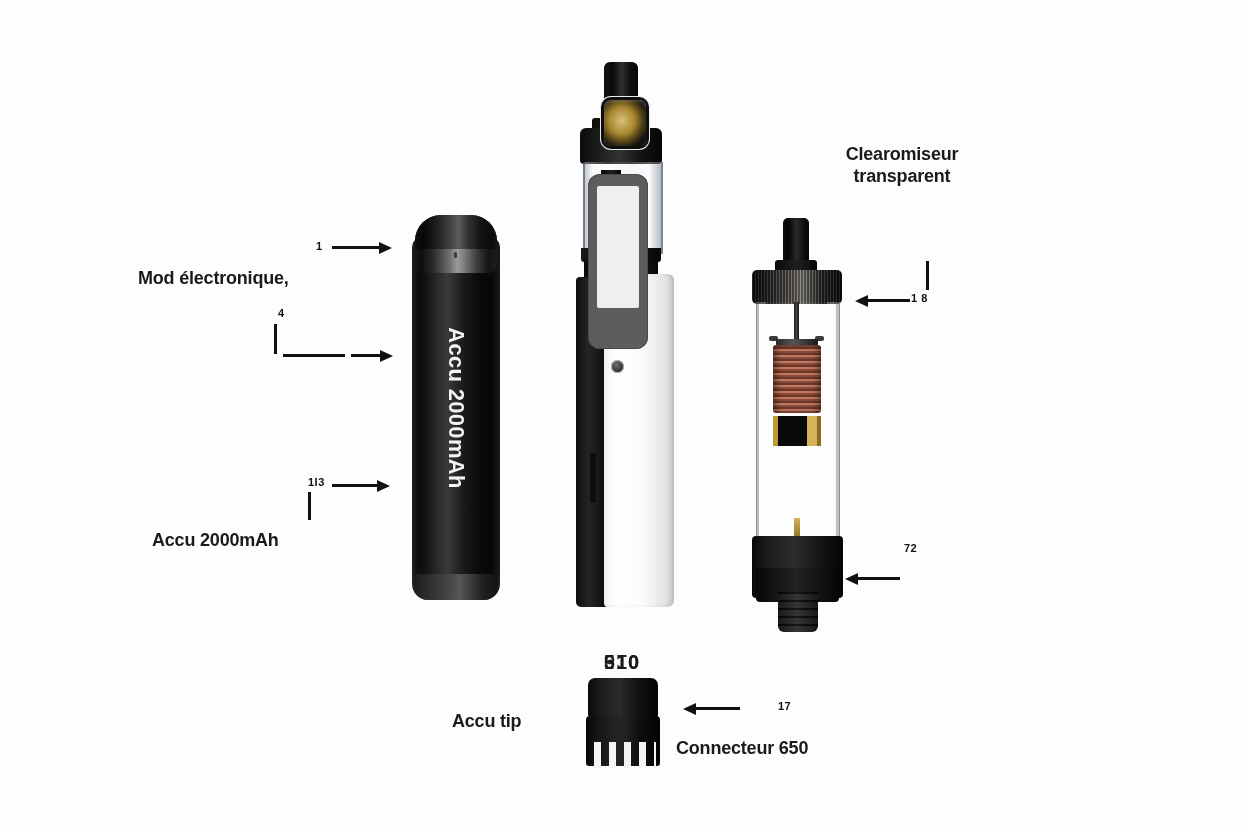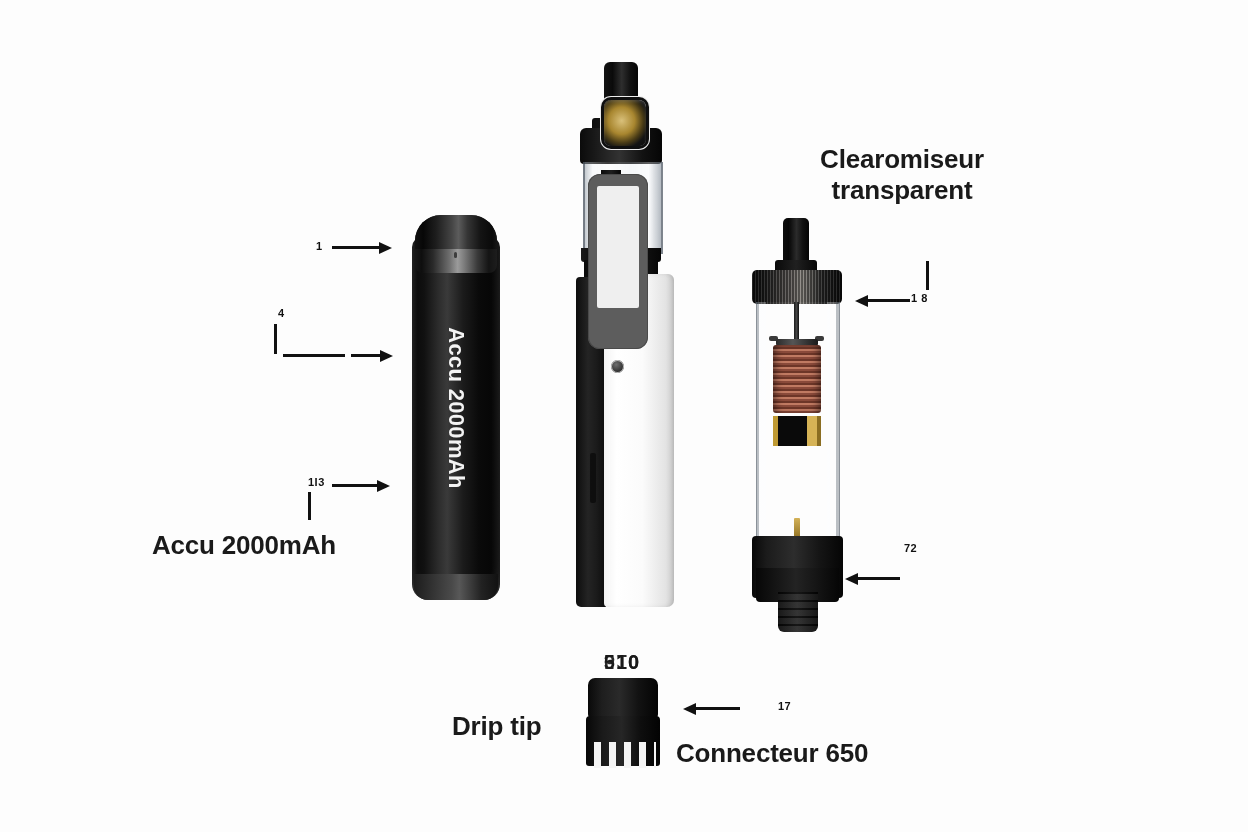--- a/index.html
+++ b/index.html
@@ -10,21 +10,21 @@
     overflow:hidden;
     position:relative;
   }
   #stage { position:absolute; left:0; top:0; width:1248px; height:832px; }
 
   
   .label {
     position:absolute;
     font-weight:bold;
     color:#1a1a1a;
-    font-size:26px;
+    font-size:18px;
     line-height:1.2;
     letter-spacing:-0.2px;
     white-space:pre-line;
     text-align:center;
   }
   .callout-num {
     position:absolute;
     font-weight:bold;
     color:#111;
     font-size:11px;
@@ -349,28 +349,29 @@
   <div id="conn510">
     <div class="top510">
       <span>510</span>
       <span class="mirror">510</span>
     </div>
     <div class="upper"></div>
     <div class="lower"></div>
     <div class="slots"></div>
   </div>
 
+  <div class="label" style="left:138px; top:268px; width:230px; text-align:left;">Mod électronique,</div>
 
   <div class="label" style="left:152px; top:530px; width:200px; text-align:left;">Accu 2000mAh</div>
 
   <div class="label" style="left:798px; top:144px; width:208px;">Clearomiseur
 transparent</div>
 
 
-  <div class="label" style="left:452px; top:711px; width:110px; text-align:left;">Drip tip</div>
+  <div class="label" style="left:452px; top:711px; width:110px; text-align:left;">Accu tip</div>
 
   <div class="label" style="left:676px; top:738px; width:200px; text-align:left;">Connecteur 650</div>
 
   <div class="arrow" style="left:332px; top:246px; width:60px; height:3px;">
     <div class="ashaft" style="width:48px;"></div>
     <div class="ahead-r" style="left:47px;"></div>
   </div>
   <div class="callout-num" style="left:316px; top:240px;">1</div>
 
   <div class="tick" style="left:274px; top:324px; height:30px;"></div>

